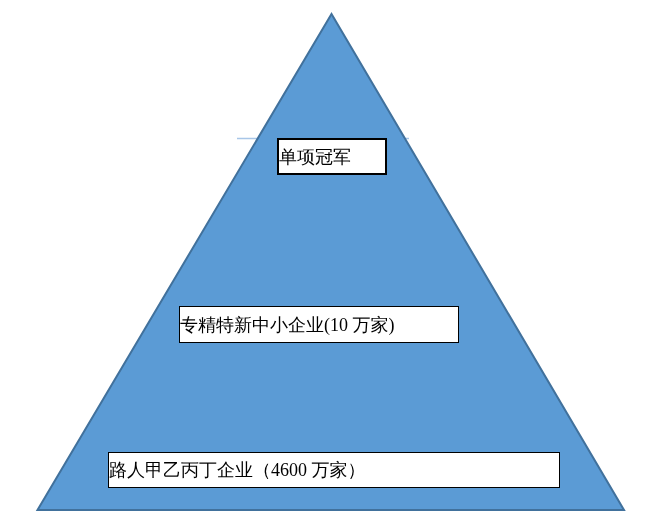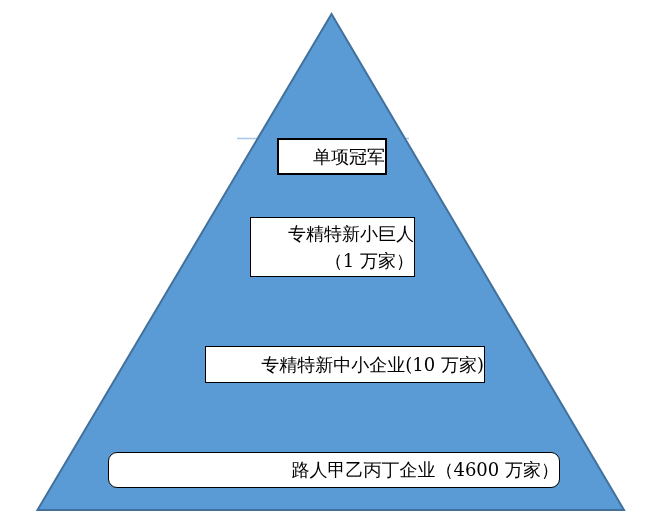--- a/index.html
+++ b/index.html
@@ -22,54 +22,51 @@
     width: 666px;
     height: 516px;
   }
   .label-box {
     position: absolute;
     box-sizing: border-box;
     background: #ffffff;
     border: 1.5px solid #000000;
     display: flex;
     flex-direction: column;
-    align-items: flex-end;
+    align-items: flex-start;
     justify-content: center;
     text-align: center;
     color: #000000;
     font-size: 18px;
     line-height: 24px;
     white-space: nowrap;
+    font-family: Liberation Serif, serif;
   }
   .level-1 { left: 277px; top: 138px; width: 110px; height: 37px; border-width: 2px; }
   .level-2 { left: 250px; top: 217px; width: 165px; height: 60px; line-height: 27px; }
-  .level-3 { left: 205px; top: 306px; width: 280px; height: 37px; margin-top: 40px; }
+  .level-3 { left: 179px; top: 306px; width: 280px; height: 37px; }
   .level-4 { left: 173px; top: 381px; width: 325px; height: 37px; }
-  .level-5 { left: 108px; top: 452px; width: 452px; height: 36px; border-radius: 9px; }
+  .level-5 { left: 108px; top: 452px; width: 452px; height: 36px; }
 </style>
 </head>
 <body>
 
 <div class="canvas">
 
   <svg class="pyramid-svg" viewBox="0 0 666 516" xmlns="http://www.w3.org/2000/svg">
 
     <line x1="237" y1="138.5" x2="409" y2="138.5" stroke-width="1.6" stroke="#a8c6e8"></line>
 
     <polygon points="331.5,14 37.5,510 624,510" stroke-width="2" stroke-linejoin="miter" fill="#5b9bd5" stroke="#41719c"></polygon>
   </svg>
 
   <div class="label-box level-1">
     <span>单项冠军</span>
   </div>
 
-  <div class="label-box level-2">
-    <span>专精特新小巨人</span>
-    <span>（1 万家）</span>
-  </div>
 
   <div class="label-box level-3">
     <span>专精特新中小企业(10 万家)</span>
   </div>
 
 
   <div class="label-box level-5">
     <span>路人甲乙丙丁企业（4600 万家）</span>
   </div>
 

